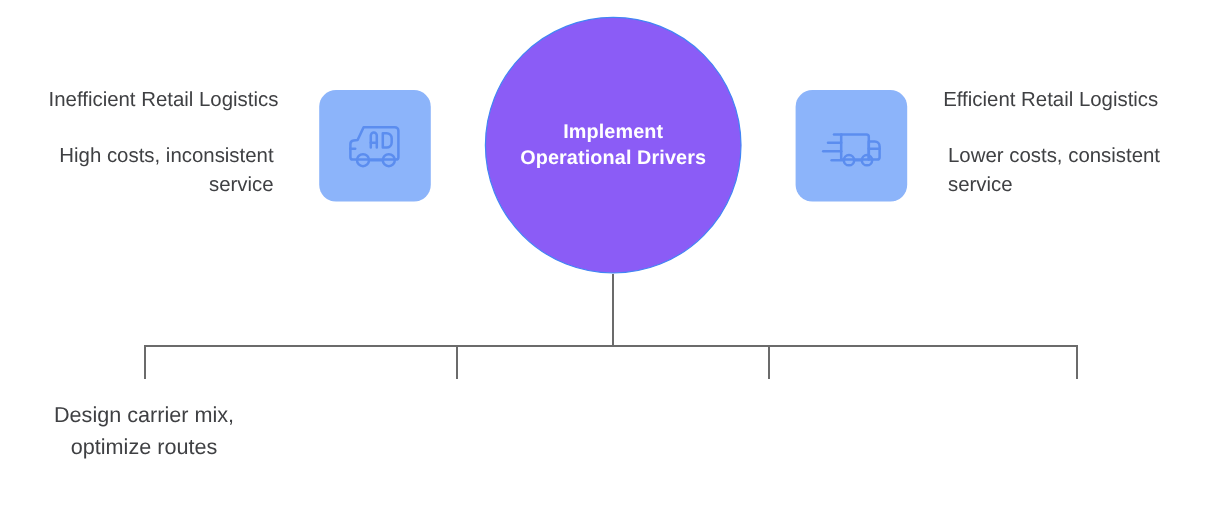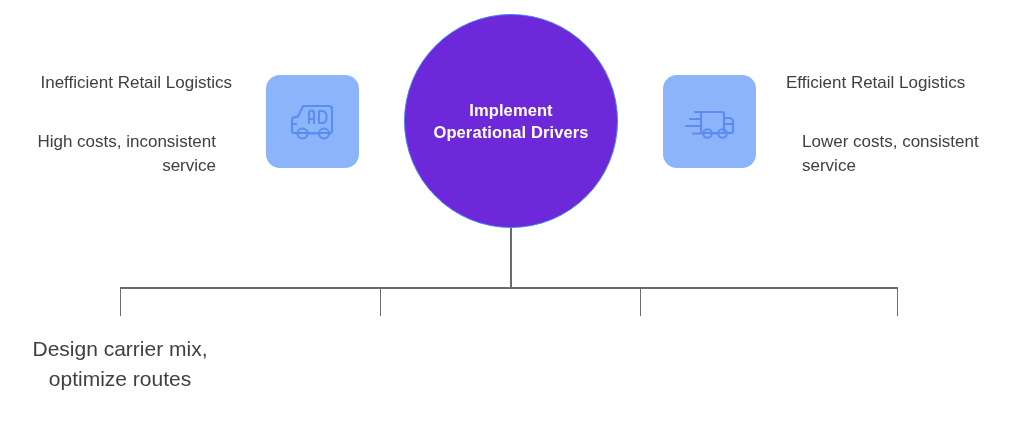--- a/index.html
+++ b/index.html
@@ -33,21 +33,21 @@
   }
 
   
   .center-node {
     position: absolute;
     left: 404px;
     top: 14px;
     width: 214px;
     height: 214px;
     border-radius: 50%;
-    background: #6d28d9;
+    background: #8b5cf6;
     border: 1.5px solid #4285f4;
     box-sizing: border-box;
     display: flex;
     align-items: center;
     justify-content: center;
     text-align: center;
   }
   .center-node-label {
     color: #ffffff;
     font-size: 16.5px;
@@ -79,29 +79,29 @@
     position: absolute;
     top: 71px;
     width: 240px;
     font-size: 17px;
     line-height: 1.42;
     color: #3f4043;
   }
   .side-block.left  { left: 0px;   text-align: right; padding-right: 8px; box-sizing: border-box; }
   .side-block.right { left: 786px; text-align: left; }
   .side-block .headline { margin: 0; }
-  .side-block .sub { margin: 16px; padding-top: 19px; }
+  .side-block .sub { margin: 4px; padding-top: 19px; }
 
   
   .branch-label {
     position: absolute;
     top: 334px;
     width: 230px;
     text-align: center;
-    font-size: 21px;
+    font-size: 18px;
     line-height: 1.42;
     color: #3f4043;
     white-space: pre-line;
   }
   .branch-label.b0 { left: 5px; }
   .branch-label.b1 { left: 263px; }
   .branch-label.b2 { left: 522px; }
   .branch-label.b3 { left: 781px; }
 </style>
 </head>

